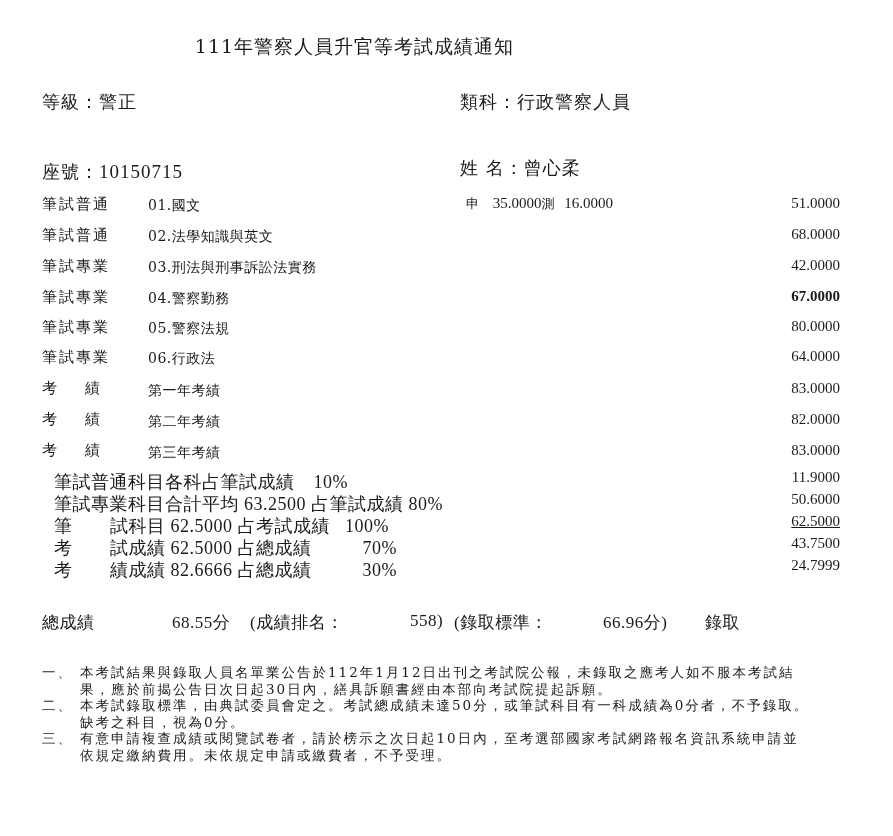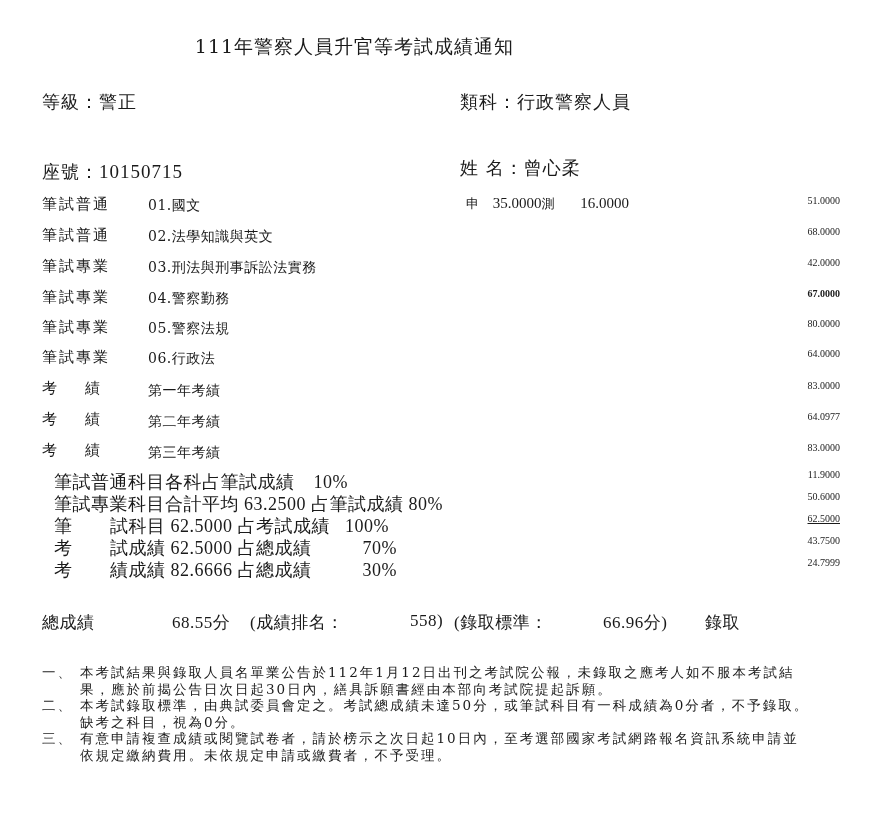--- a/index.html
+++ b/index.html
@@ -25,21 +25,21 @@
     .hdr { font-size: 18px; letter-spacing: 1px; }
     .row-cat {
       font-size: 15px;
       letter-spacing: 2px;
       left: 42px;
     }
     .row-cat.kao { letter-spacing: 0; }
     .row-cat.kao span.a { display: inline-block; width: 43px; }
     .row-subj { font-size: 14px; left: 148px; letter-spacing: 0.5px; }
     .row-score {
-      font-size: 10px;
+      font-size: 15px;
       right: 53px;
       text-align: center;
       font-family: "Liberation Serif", "DejaVu Serif", serif;
     }
     .applied { font-size: 15px; left: 466px; top: 195px; font-family: "Liberation Serif", "DejaVu Serif", serif; }
     .applied .k { font-size: 13px; }
     .calc {
       font-size: 18px;
       left: 54px;
       letter-spacing: 0.5px;
@@ -83,21 +83,21 @@
   <div class="abs hdr" style="left:460px; top:156px;">
     <span>姓 名：</span><span>曾心柔</span>
   </div>
 
   <div>
     <div class="abs row-cat" style="top:195px;">筆試普通</div>
     <div class="abs row-subj" style="top:197px;">01.國文</div>
     <div class="abs applied">
       <span class="k">申</span>
       <span style="margin-left:10px;">35.0000</span><span class="k">測</span>
-      <span style="margin-left:22px;">16.0000</span>
+      <span style="margin-left:6px;">16.0000</span>
     </div>
     <div class="abs row-score" style="top:195px;">51.0000</div>
 
     <div class="abs row-cat" style="top:226px;">筆試普通</div>
     <div class="abs row-subj" style="top:228px;">02.法學知識與英文</div>
     <div class="abs row-score" style="top:226px;">68.0000</div>
 
     <div class="abs row-cat" style="top:257px;">筆試專業</div>
     <div class="abs row-subj" style="top:259px;">03.刑法與刑事訴訟法實務</div>
     <div class="abs row-score" style="top:257px;">42.0000</div>
@@ -117,21 +117,21 @@
     <div class="abs row-cat kao" style="top:379px;">
       <span class="a">考</span><span>績</span>
     </div>
     <div class="abs row-subj" style="top:382px;">第一年考績</div>
     <div class="abs row-score" style="top:380px;">83.0000</div>
 
     <div class="abs row-cat kao" style="top:410px;">
       <span class="a">考</span><span>績</span>
     </div>
     <div class="abs row-subj" style="top:413px;">第二年考績</div>
-    <div class="abs row-score" style="top:411px;">64.0977</div>
+    <div class="abs row-score" style="top:411px;">82.0000</div>
 
     <div class="abs row-cat kao" style="top:441px;">
       <span class="a">考</span><span>績</span>
     </div>
     <div class="abs row-subj" style="top:444px;">第三年考績</div>
     <div class="abs row-score" style="top:442px;">83.0000</div>
   </div>
 
   <div>
     <div class="abs calc" style="top:470px;">

